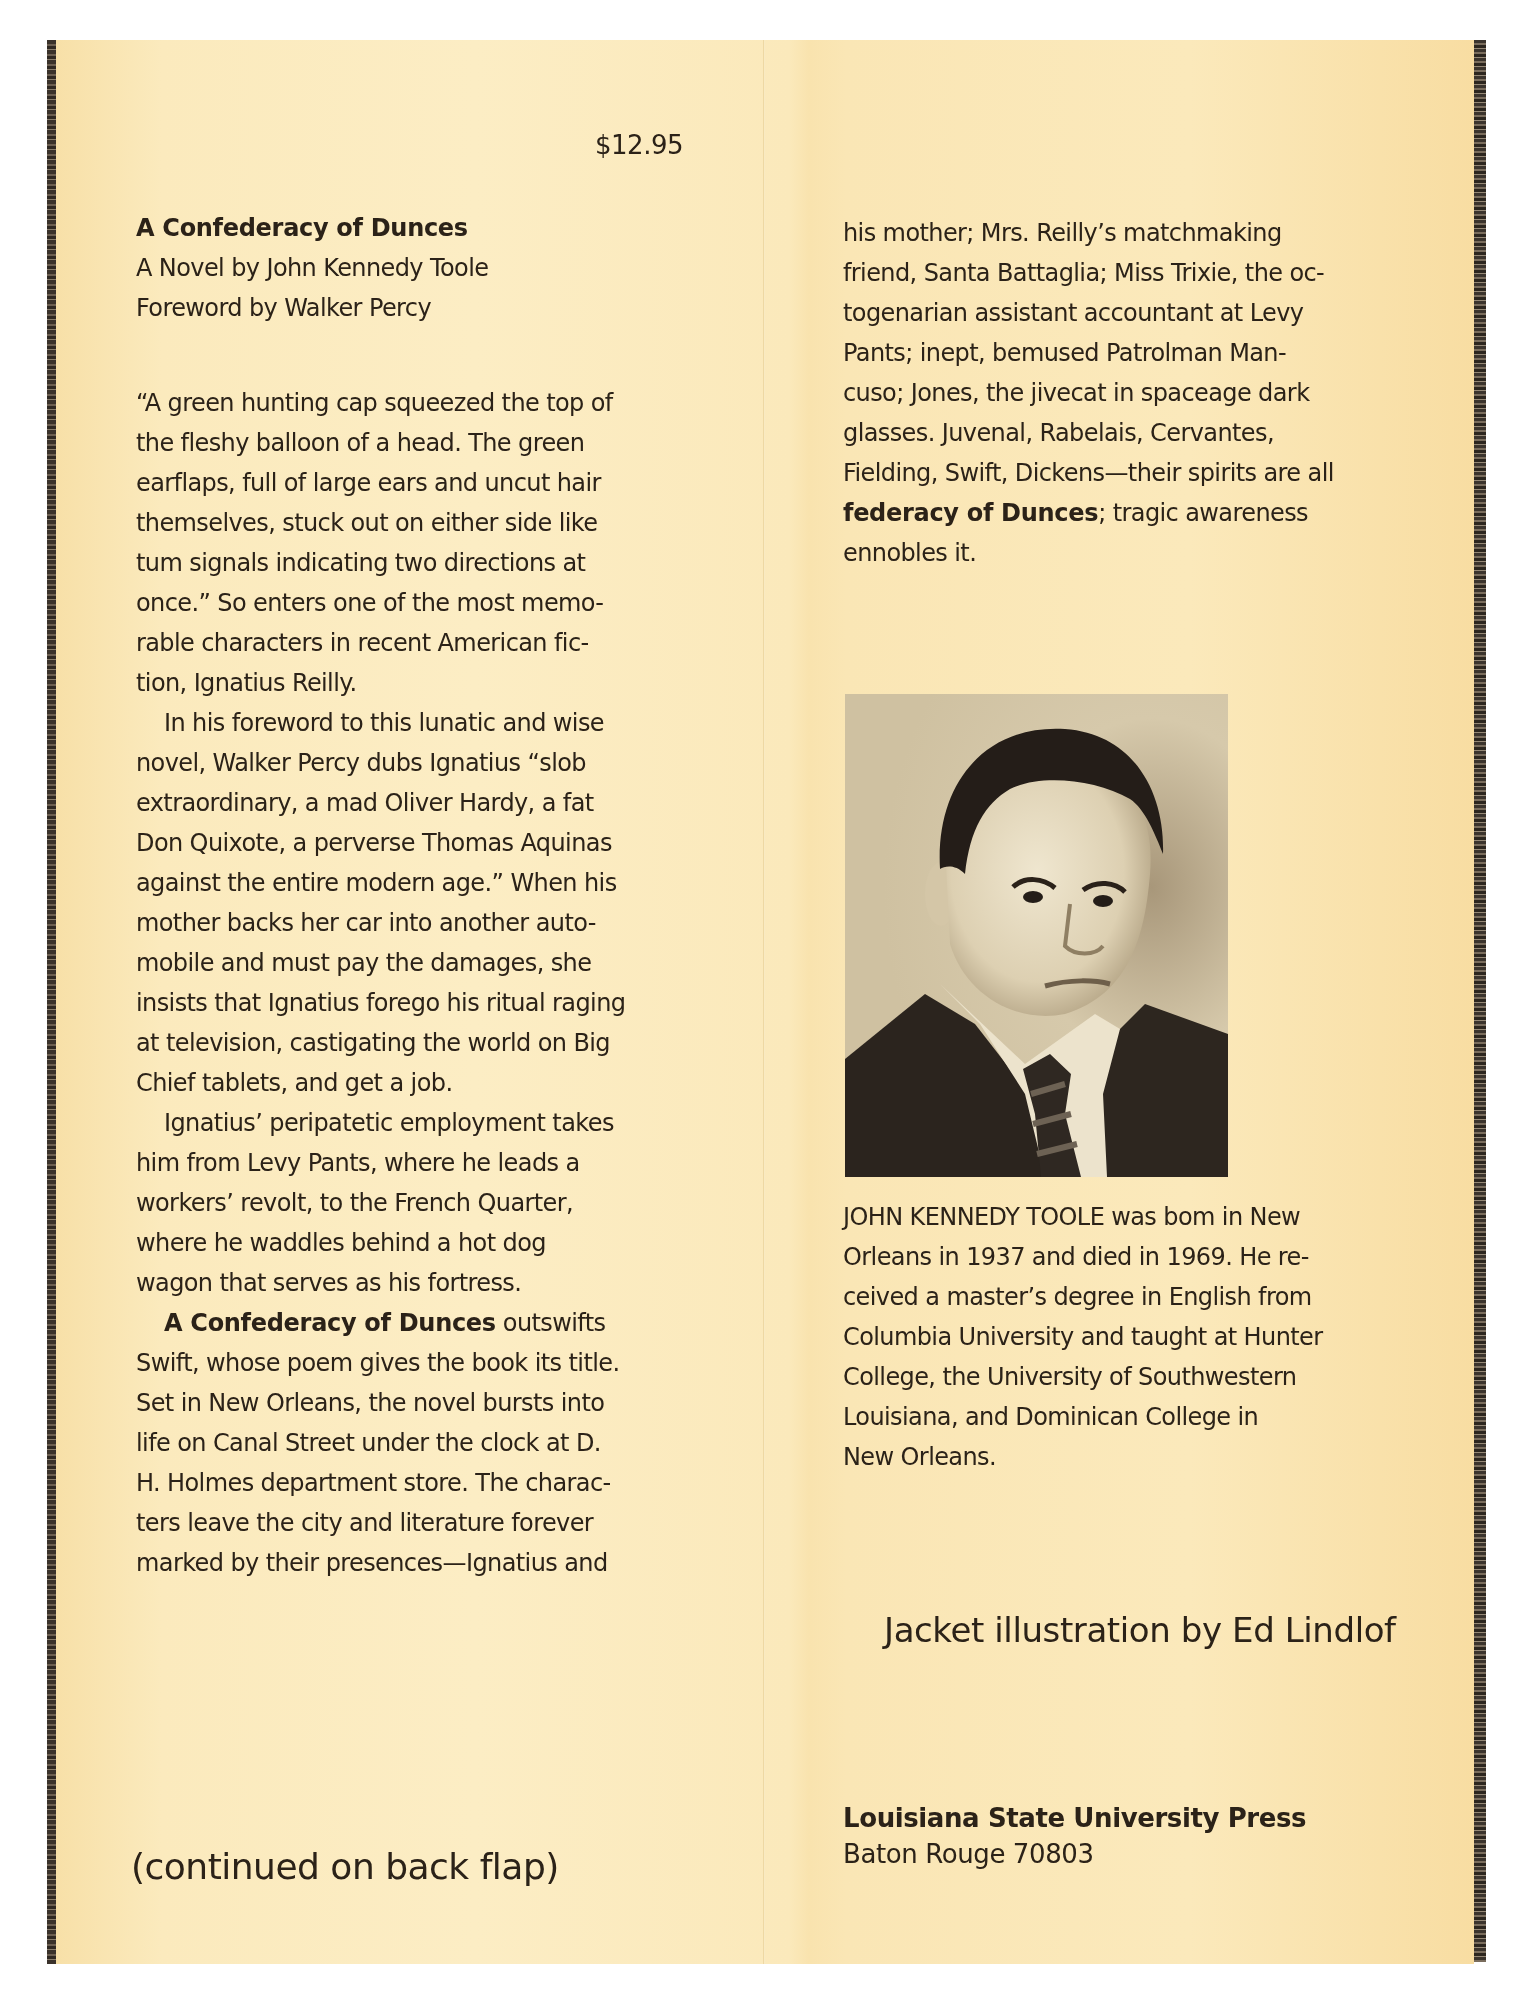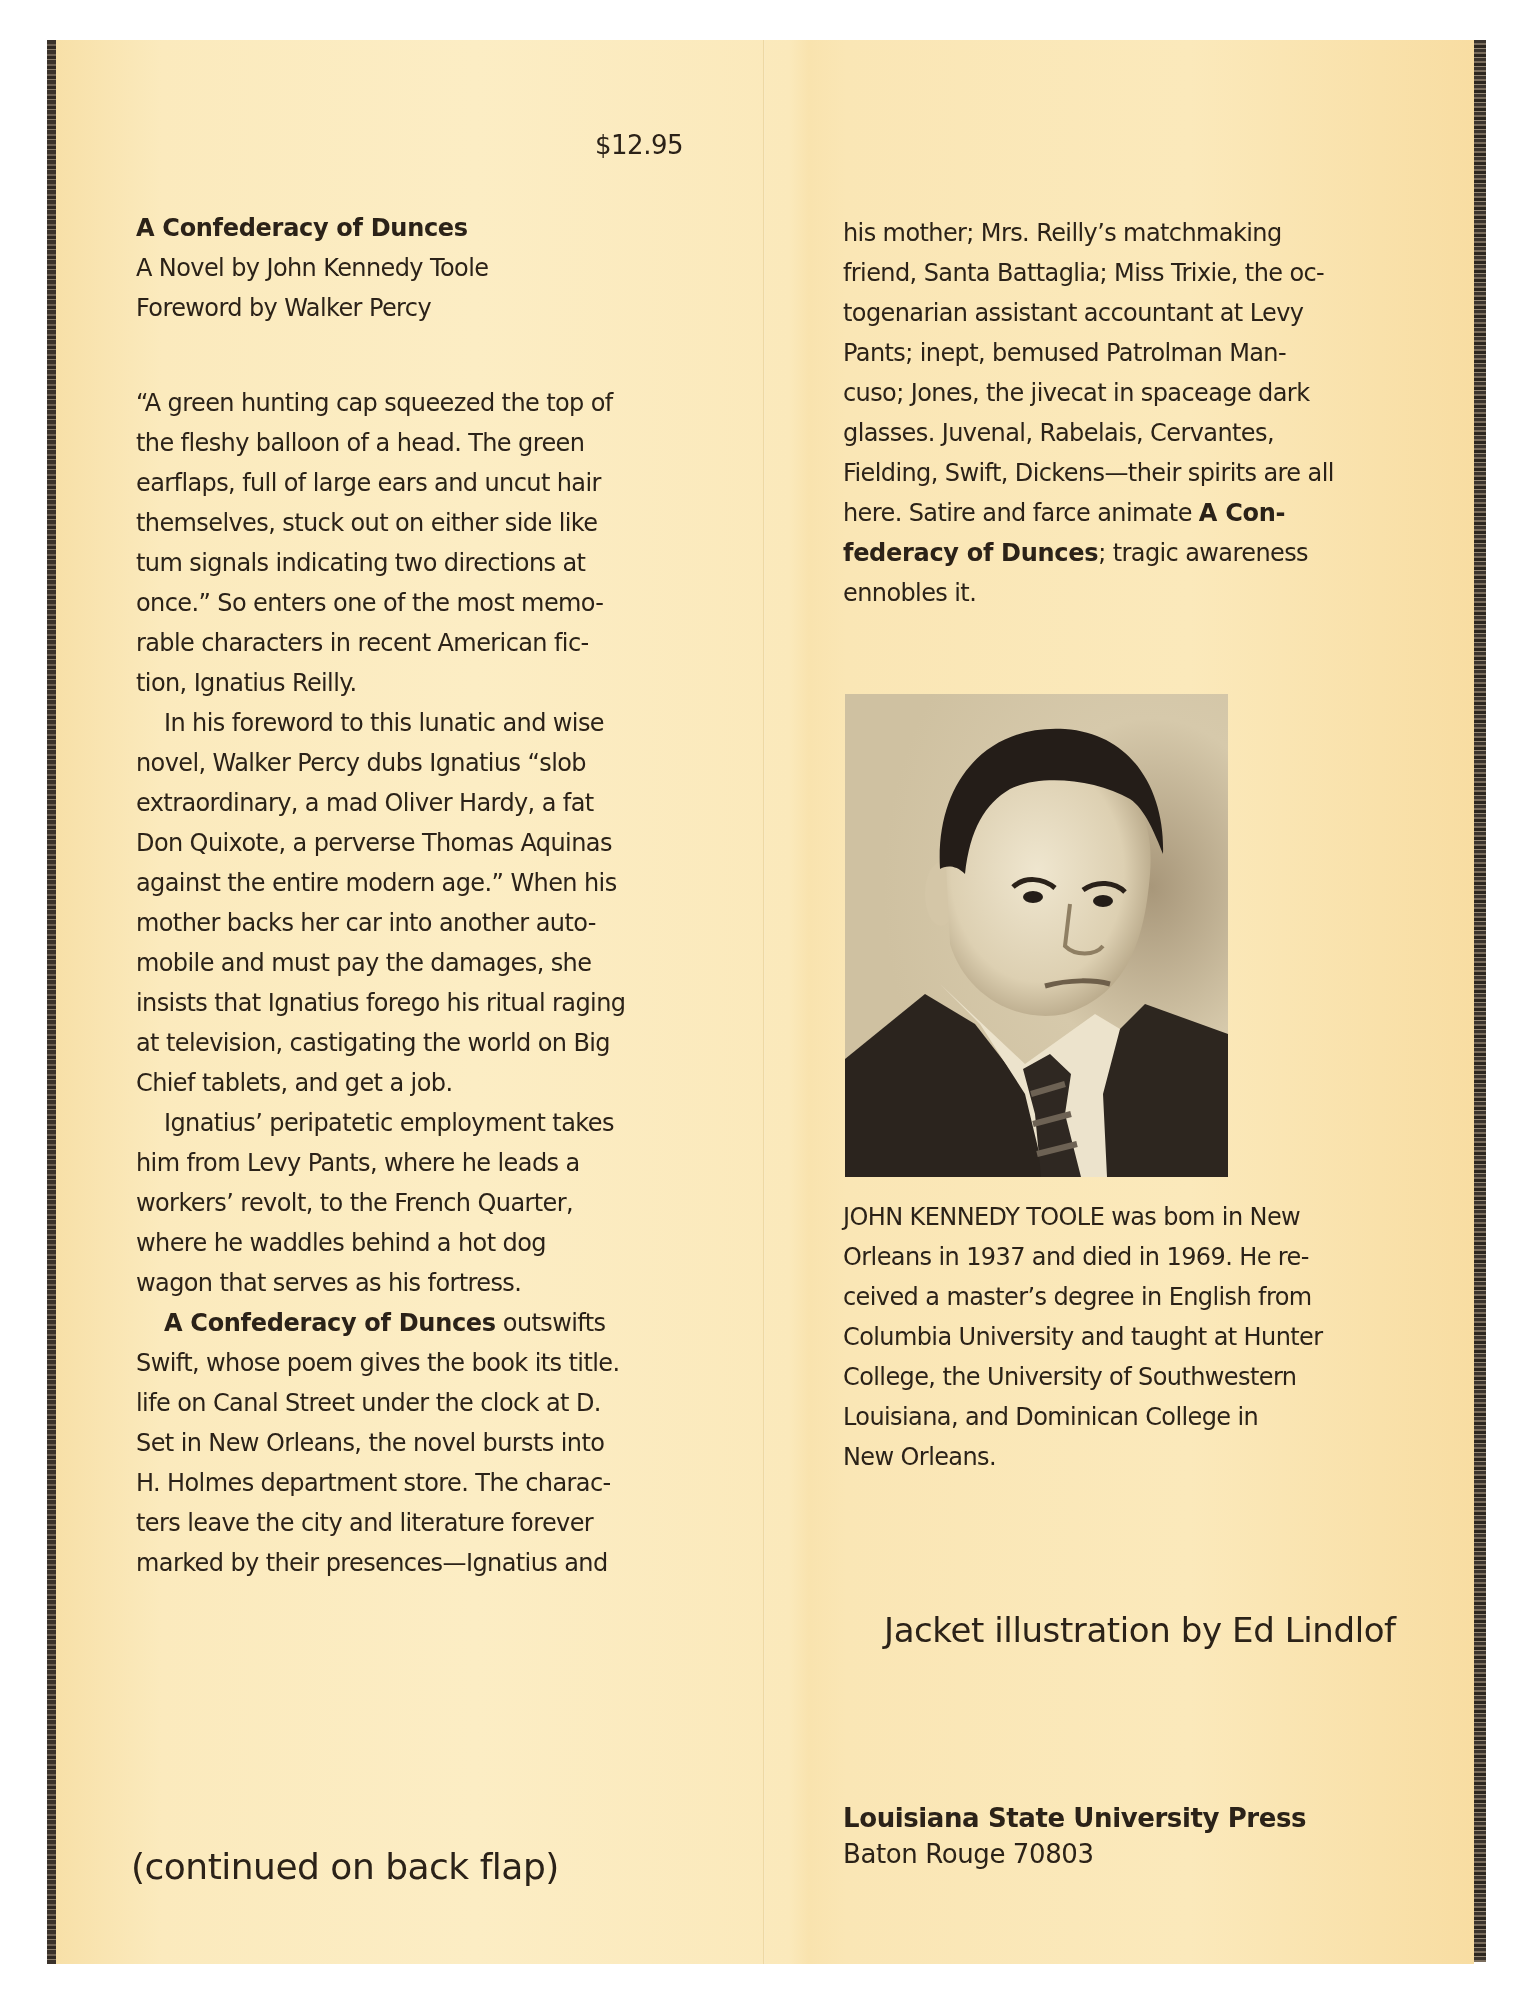--- a/index.html
+++ b/index.html
@@ -66,38 +66,37 @@
   <span class="line">insists that Ignatius forego his ritual raging</span>
   <span class="line">at television, castigating the world on Big</span>
   <span class="line">Chief tablets, and get a job.</span>
   <span class="line ind">Ignatius’ peripatetic employment takes</span>
   <span class="line">him from Levy Pants, where he leads a</span>
   <span class="line">workers’ revolt, to the French Quarter,</span>
   <span class="line">where he waddles behind a hot dog</span>
   <span class="line">wagon that serves as his fortress.</span>
   <span class="line ind"><b>A Confederacy of Dunces</b><span> outswifts</span></span>
   <span class="line">Swift, whose poem gives the book its title.</span>
+  <span class="line">Set in New Orleans, the novel bursts into</span>
   <span class="line">life on Canal Street under the clock at D.</span>
-  <span class="line">Set in New Orleans, the novel bursts into</span>
   <span class="line">H. Holmes department store. The charac-</span>
   <span class="line">ters leave the city and literature forever</span>
   <span class="line">marked by their presences—Ignatius and</span>
 </div>
 
 <div class="cont">(continued on back flap)</div>
 
 <div class="col right-col body-right">
   <span class="line">his mother; Mrs. Reilly’s matchmaking</span>
   <span class="line">friend, Santa Battaglia; Miss Trixie, the oc-</span>
   <span class="line">togenarian assistant accountant at Levy</span>
   <span class="line">Pants; inept, bemused Patrolman Man-</span>
   <span class="line">cuso; Jones, the jivecat in spaceage dark</span>
   <span class="line">glasses. Juvenal, Rabelais, Cervantes,</span>
   <span class="line">Fielding, Swift, Dickens—their spirits are all</span>
-  <span class="line"><span>here. Satire and farce animate </span><b>A Con-</b></span>
   <span class="line"><b>federacy of Dunces</b><span>; tragic awareness</span></span>
   <span class="line">ennobles it.</span>
 </div>
 
 <div class="photo" title="Author portrait of John Kennedy Toole">
   <svg width="383" height="483" viewBox="0 0 383 483">
     <defs>
       <radialGradient id="bg" cx="0.8" cy="0.4" r="0.7">
         <stop offset="0" stop-color="#a8977a"></stop>
         <stop offset="0.5" stop-color="#d6c9ab"></stop>

